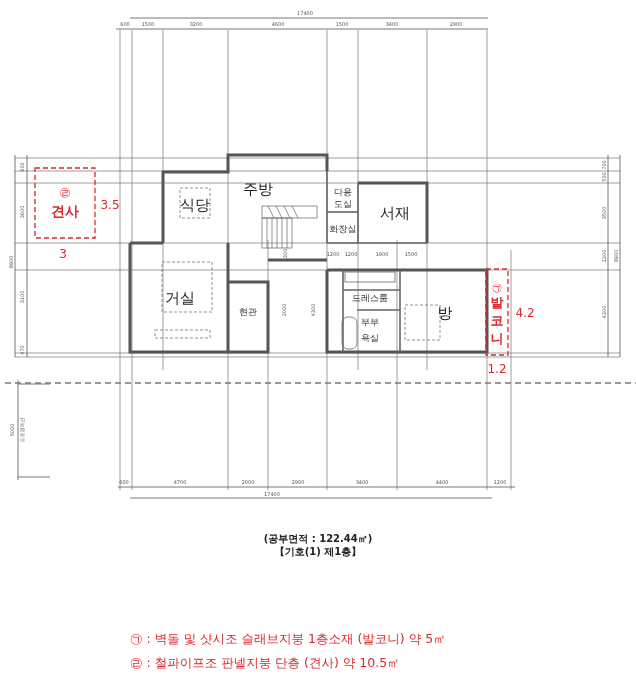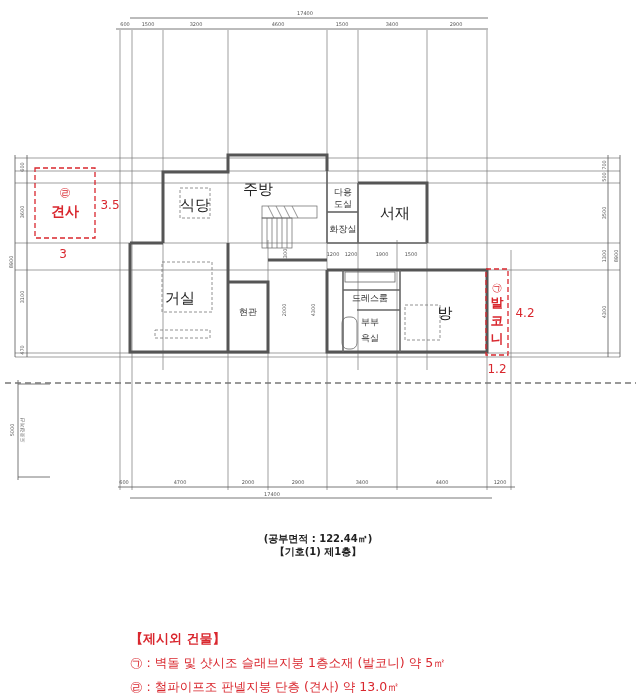--- a/index.html
+++ b/index.html
@@ -175,16 +175,15 @@
     <text class="red" x="497" y="373" text-anchor="middle" font-size="12">1.2</text>
   </g>
 
   <line x1="5" y1="383" x2="636" y2="383" stroke="#777" stroke-width="1.3" stroke-dasharray="6,4"></line>
 </svg>
 
 <div class="caption" style="top:545px;">【기호(1) 제1층】</div>
 <div class="caption" style="top:532px;">(공부면적 : 122.44㎡)</div>
 
 <div class="notes">
-  <div class="head">【제시외 건물】</div>
   <div>㉠ : 벽돌 및 샷시조 슬래브지붕 1층소재 (발코니) 약 5㎡</div>
-  <div>㉣ : 철파이프조 판넬지붕 단층 (견사) 약 13.0㎡</div>
+  <div>㉣ : 철파이프조 판넬지붕 단층 (견사) 약 10.5㎡</div>
 </div>
 
 </body></html>

